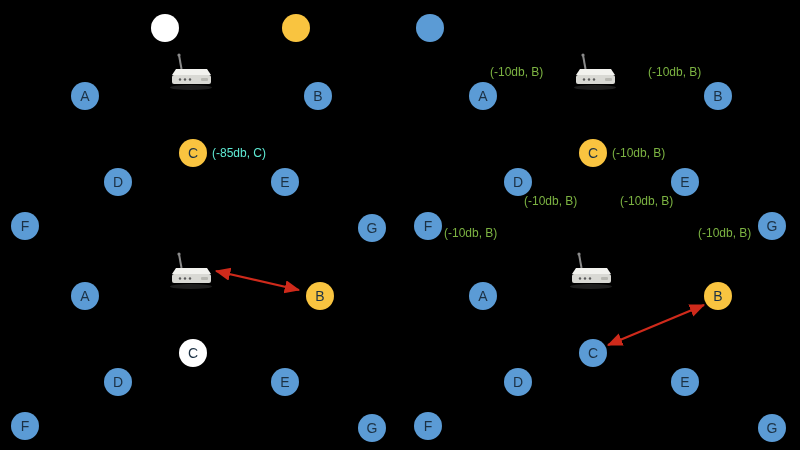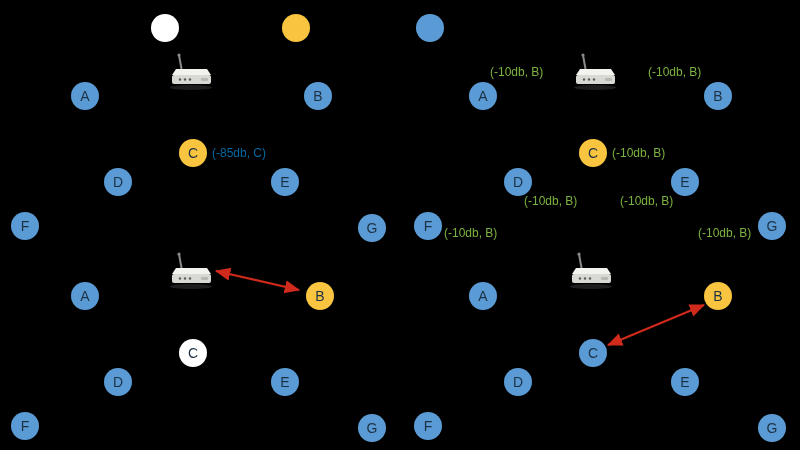--- a/index.html
+++ b/index.html
@@ -204,21 +204,21 @@
   </div>
     <div class="node" style="left: 685px; top: 382px; background: rgb(91, 155, 213);">
     <span class="node-label">E</span>
   </div>
     <div class="node" style="left: 428px; top: 426px; background: rgb(91, 155, 213);">
     <span class="node-label">F</span>
   </div>
     <div class="node" style="left: 772px; top: 428px; background: rgb(91, 155, 213);">
     <span class="node-label">G</span>
   </div>
-    <div class="annotation" style="left: 212px; top: 153px; color: #0369a1;">(-85db, C)</div>
+    <div class="annotation" style="left: 212px; top: 153px; color: #5eead4;">(-85db, C)</div>
     <div class="annotation" style="left: 490px; top: 72px; color: rgb(124, 179, 66);">(-10db, B)</div>
     <div class="annotation" style="left: 648px; top: 72px; color: rgb(124, 179, 66);">(-10db, B)</div>
     <div class="annotation" style="left: 612px; top: 153px; color: rgb(124, 179, 66);">(-10db, B)</div>
     <div class="annotation" style="left: 524px; top: 201px; color: rgb(124, 179, 66);">(-10db, B)</div>
     <div class="annotation" style="left: 620px; top: 201px; color: rgb(124, 179, 66);">(-10db, B)</div>
     <div class="annotation" style="left: 444px; top: 233px; color: rgb(124, 179, 66);">(-10db, B)</div>
     <div class="annotation" style="left: 698px; top: 233px; color: rgb(124, 179, 66);">(-10db, B)</div>
   </div>
 
 </body></html>

